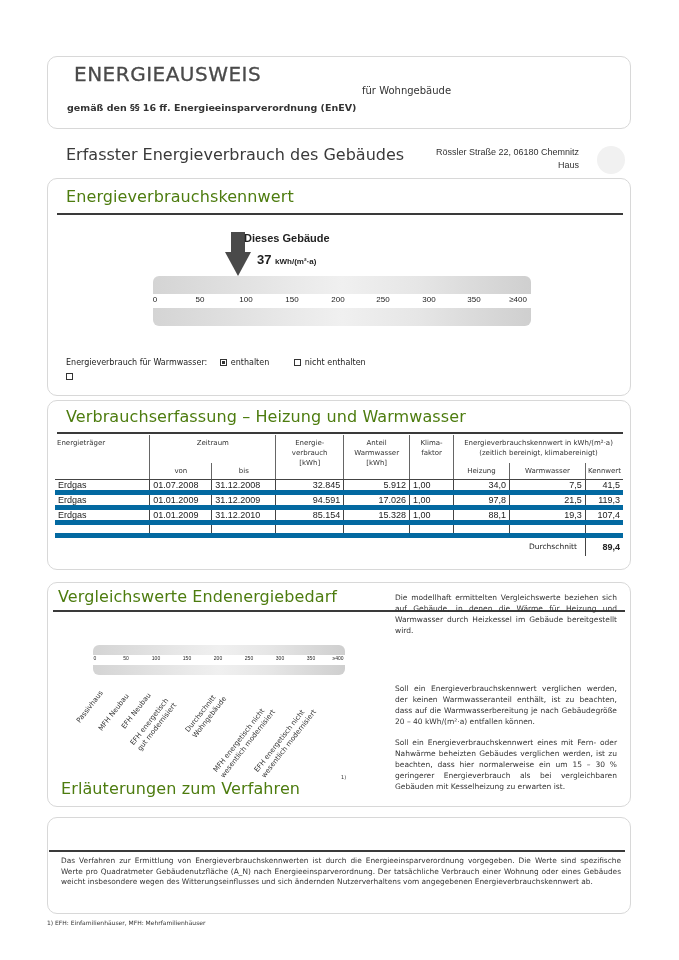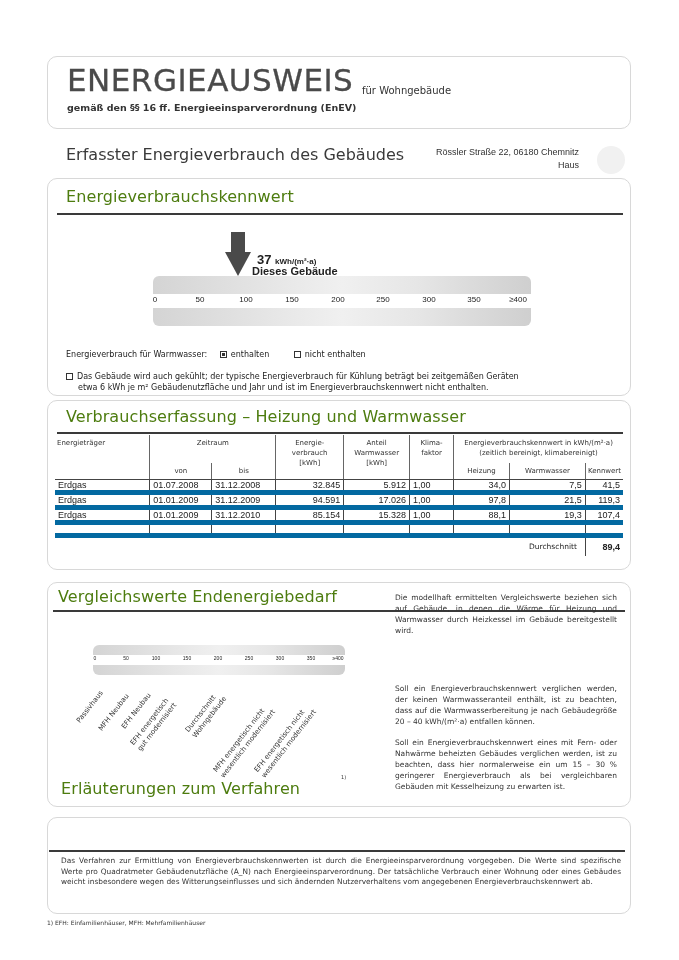--- a/index.html
+++ b/index.html
@@ -21,23 +21,23 @@
   }
   .rule {
     position: absolute;
     height: 1.5px;
     background: #3a3a3a;
   }
 
   
   #hdr { left: 47px; top: 56px; width: 584px; height: 73px; }
   .big-title {
-    position: absolute; left: 67px; top: 62px;
+    position: absolute; left: 74px; top: 62px;
     font-family: "DejaVu Sans", sans-serif;
-    font-size: 31px; color: #4a4a4a; letter-spacing: 0.5px;
+    font-size: 20px; color: #4a4a4a; letter-spacing: 0.5px;
     -webkit-text-stroke: 0.3px #4a4a4a;
   }
   .title-sub {
     position: absolute; left: 362px; top: 85px;
     font-size: 10px; color: #333;
   }
   .title-line2 {
     position: absolute; left: 67px; top: 102px;
     font-size: 9.5px; color: #333; font-weight: bold;
   }
@@ -55,21 +55,21 @@
     background: linear-gradient(90deg, #d4d4d4 0%, #e8e8e8 35%, #f0f0f0 50%, #e6e6e6 70%, #cfcfcf 100%);
   }
   .scale-mid {
     position: absolute; left: 0; right: 0; top: 50%; height: 14px; margin-top: -7px;
     background: #fff;
   }
   .tick {
     position: absolute; font-family: "Liberation Sans", sans-serif; font-size: 8px; color: #222; transform: translateX(-50%);
   }
   .arrow-wrap { position: absolute; left: 225px; top: 232px; }
-  .lbl-geb { position: absolute; left: 252px; top: 232px; font-family: "Liberation Sans", sans-serif; font-weight: bold; font-size: 11px; color: #222; margin-top: 33px; }
+  .lbl-geb { position: absolute; left: 244px; top: 232px; font-family: "Liberation Sans", sans-serif; font-weight: bold; font-size: 11px; color: #222; }
   .lbl-val { position: absolute; left: 257px; top: 252px; font-family: "Liberation Sans", sans-serif; font-weight: bold; font-size: 13px; color: #222; }
   .lbl-val small { font-size: 8px; }
 
   .cb-line { position: absolute; font-size: 8px; color: #222; }
   .cb {
     display: inline-block; width: 7px; height: 7px; border: 1px solid #333;
     vertical-align: -1px; margin-right: 4px; position: relative;
   }
   .cb.checked::after {
     content: ""; position: absolute; left: 1px; top: 1px; width: 3px; height: 3px; background: #333;
@@ -139,32 +139,31 @@
   <span class="tick" style="left:200px; top:295px;">50</span>
   <span class="tick" style="left:246px; top:295px;">100</span>
   <span class="tick" style="left:292px; top:295px;">150</span>
   <span class="tick" style="left:338px; top:295px;">200</span>
   <span class="tick" style="left:383px; top:295px;">250</span>
   <span class="tick" style="left:429px; top:295px;">300</span>
   <span class="tick" style="left:474px; top:295px;">350</span>
   <span class="tick" style="left:518px; top:295px;">≥400</span>
 </div>
 
-<div class="cb-line" style="left:66px; top:350px;">
+<div class="cb-line" style="left:66px; top:358px;">
   <span>Energieverbrauch für Warmwasser:</span>
   <span style="margin-left:10px;">
     <span class="cb checked"></span><span>enthalten</span>
   </span>
   <span style="margin-left:22px;">
     <span class="cb"></span><span>nicht enthalten</span>
   </span>
 </div>
 <div class="cb-line" style="left:66px; top:371px; line-height:11px;">
-  <div><span class="cb"></span><span>Das Gebäude wird auch gekühlt; der typische Energieverbrauch für Kühlung beträgt bei zeitgemäßen Geräten</span></div>
-  <div style="padding-left:12px;">etwa 6 kWh je m² Gebäudenutzfläche und Jahr und ist im Energieverbrauchskennwert nicht enthalten.</div>
+  <div><span class="cb"></span></div>
 </div>
 
 <div class="box" id="s2"></div>
 <div class="section-title" style="left:66px; top:407px;">Verbrauchserfassung – Heizung und Warmwasser</div>
 <div class="rule" style="left:57px; top:432px; width:566px;"></div>
 
 <table class="vt">
   <colgroup>
     <col style="width:95px">
       <col style="width:62px">

